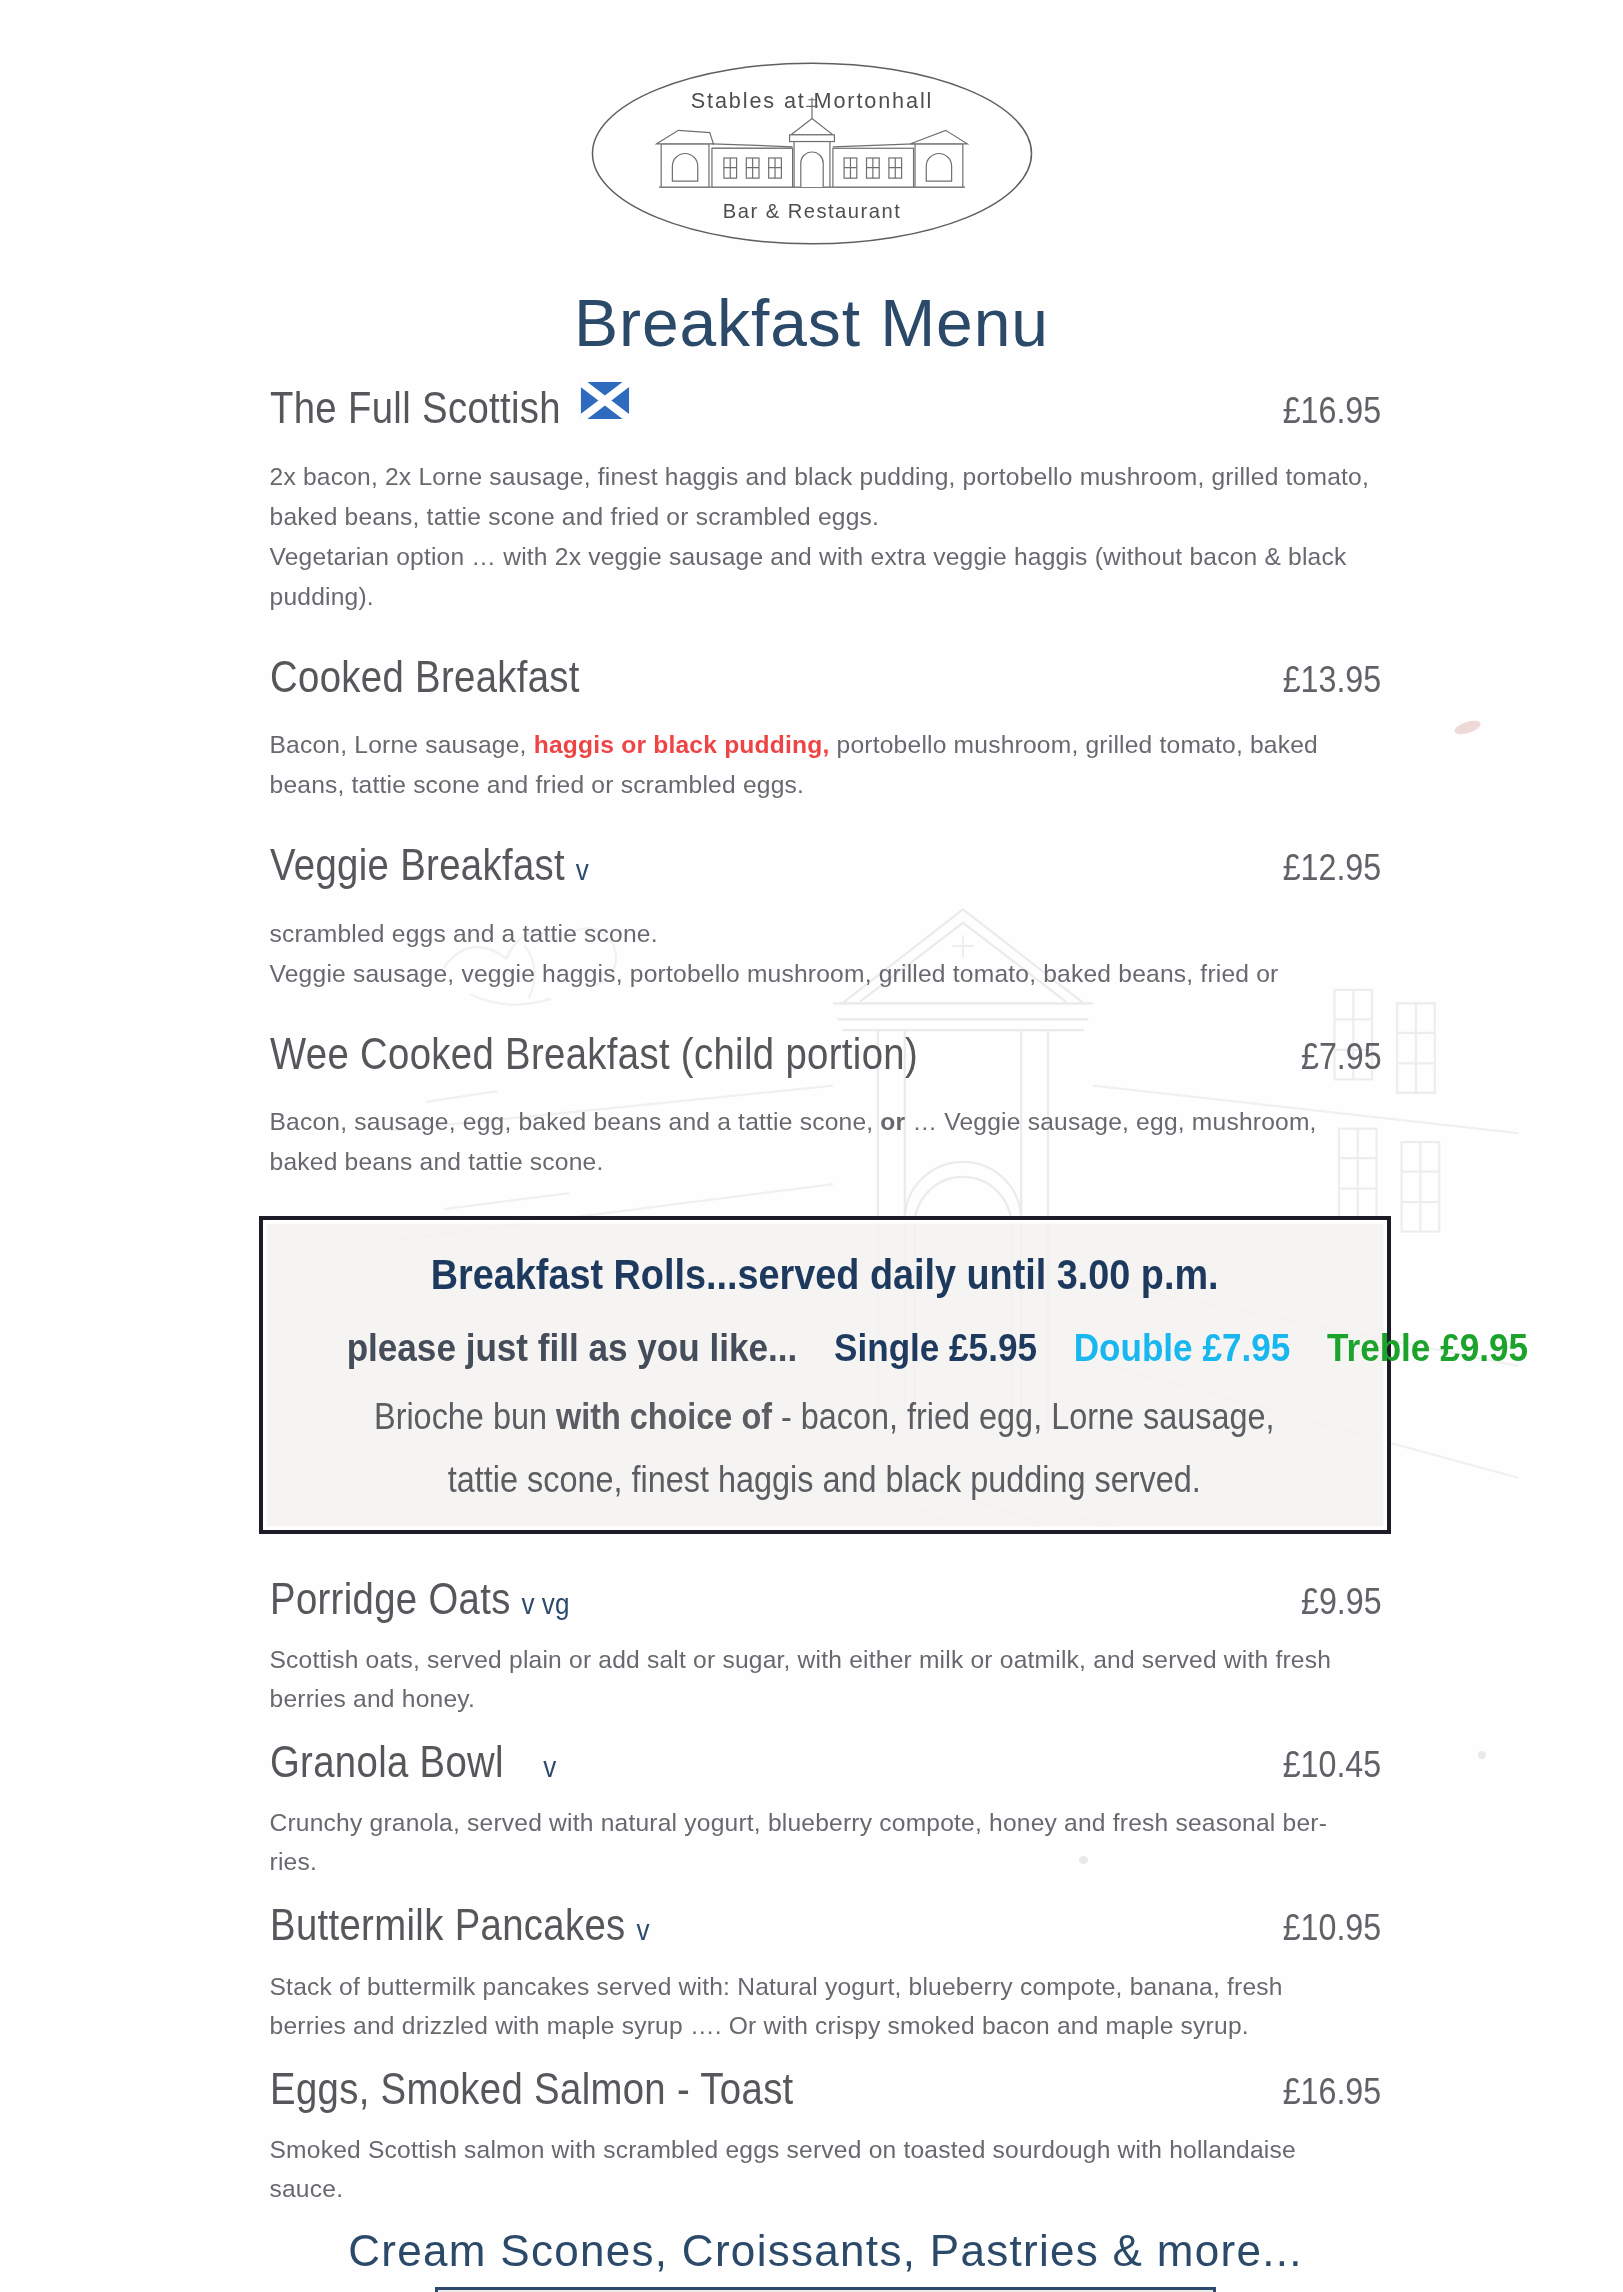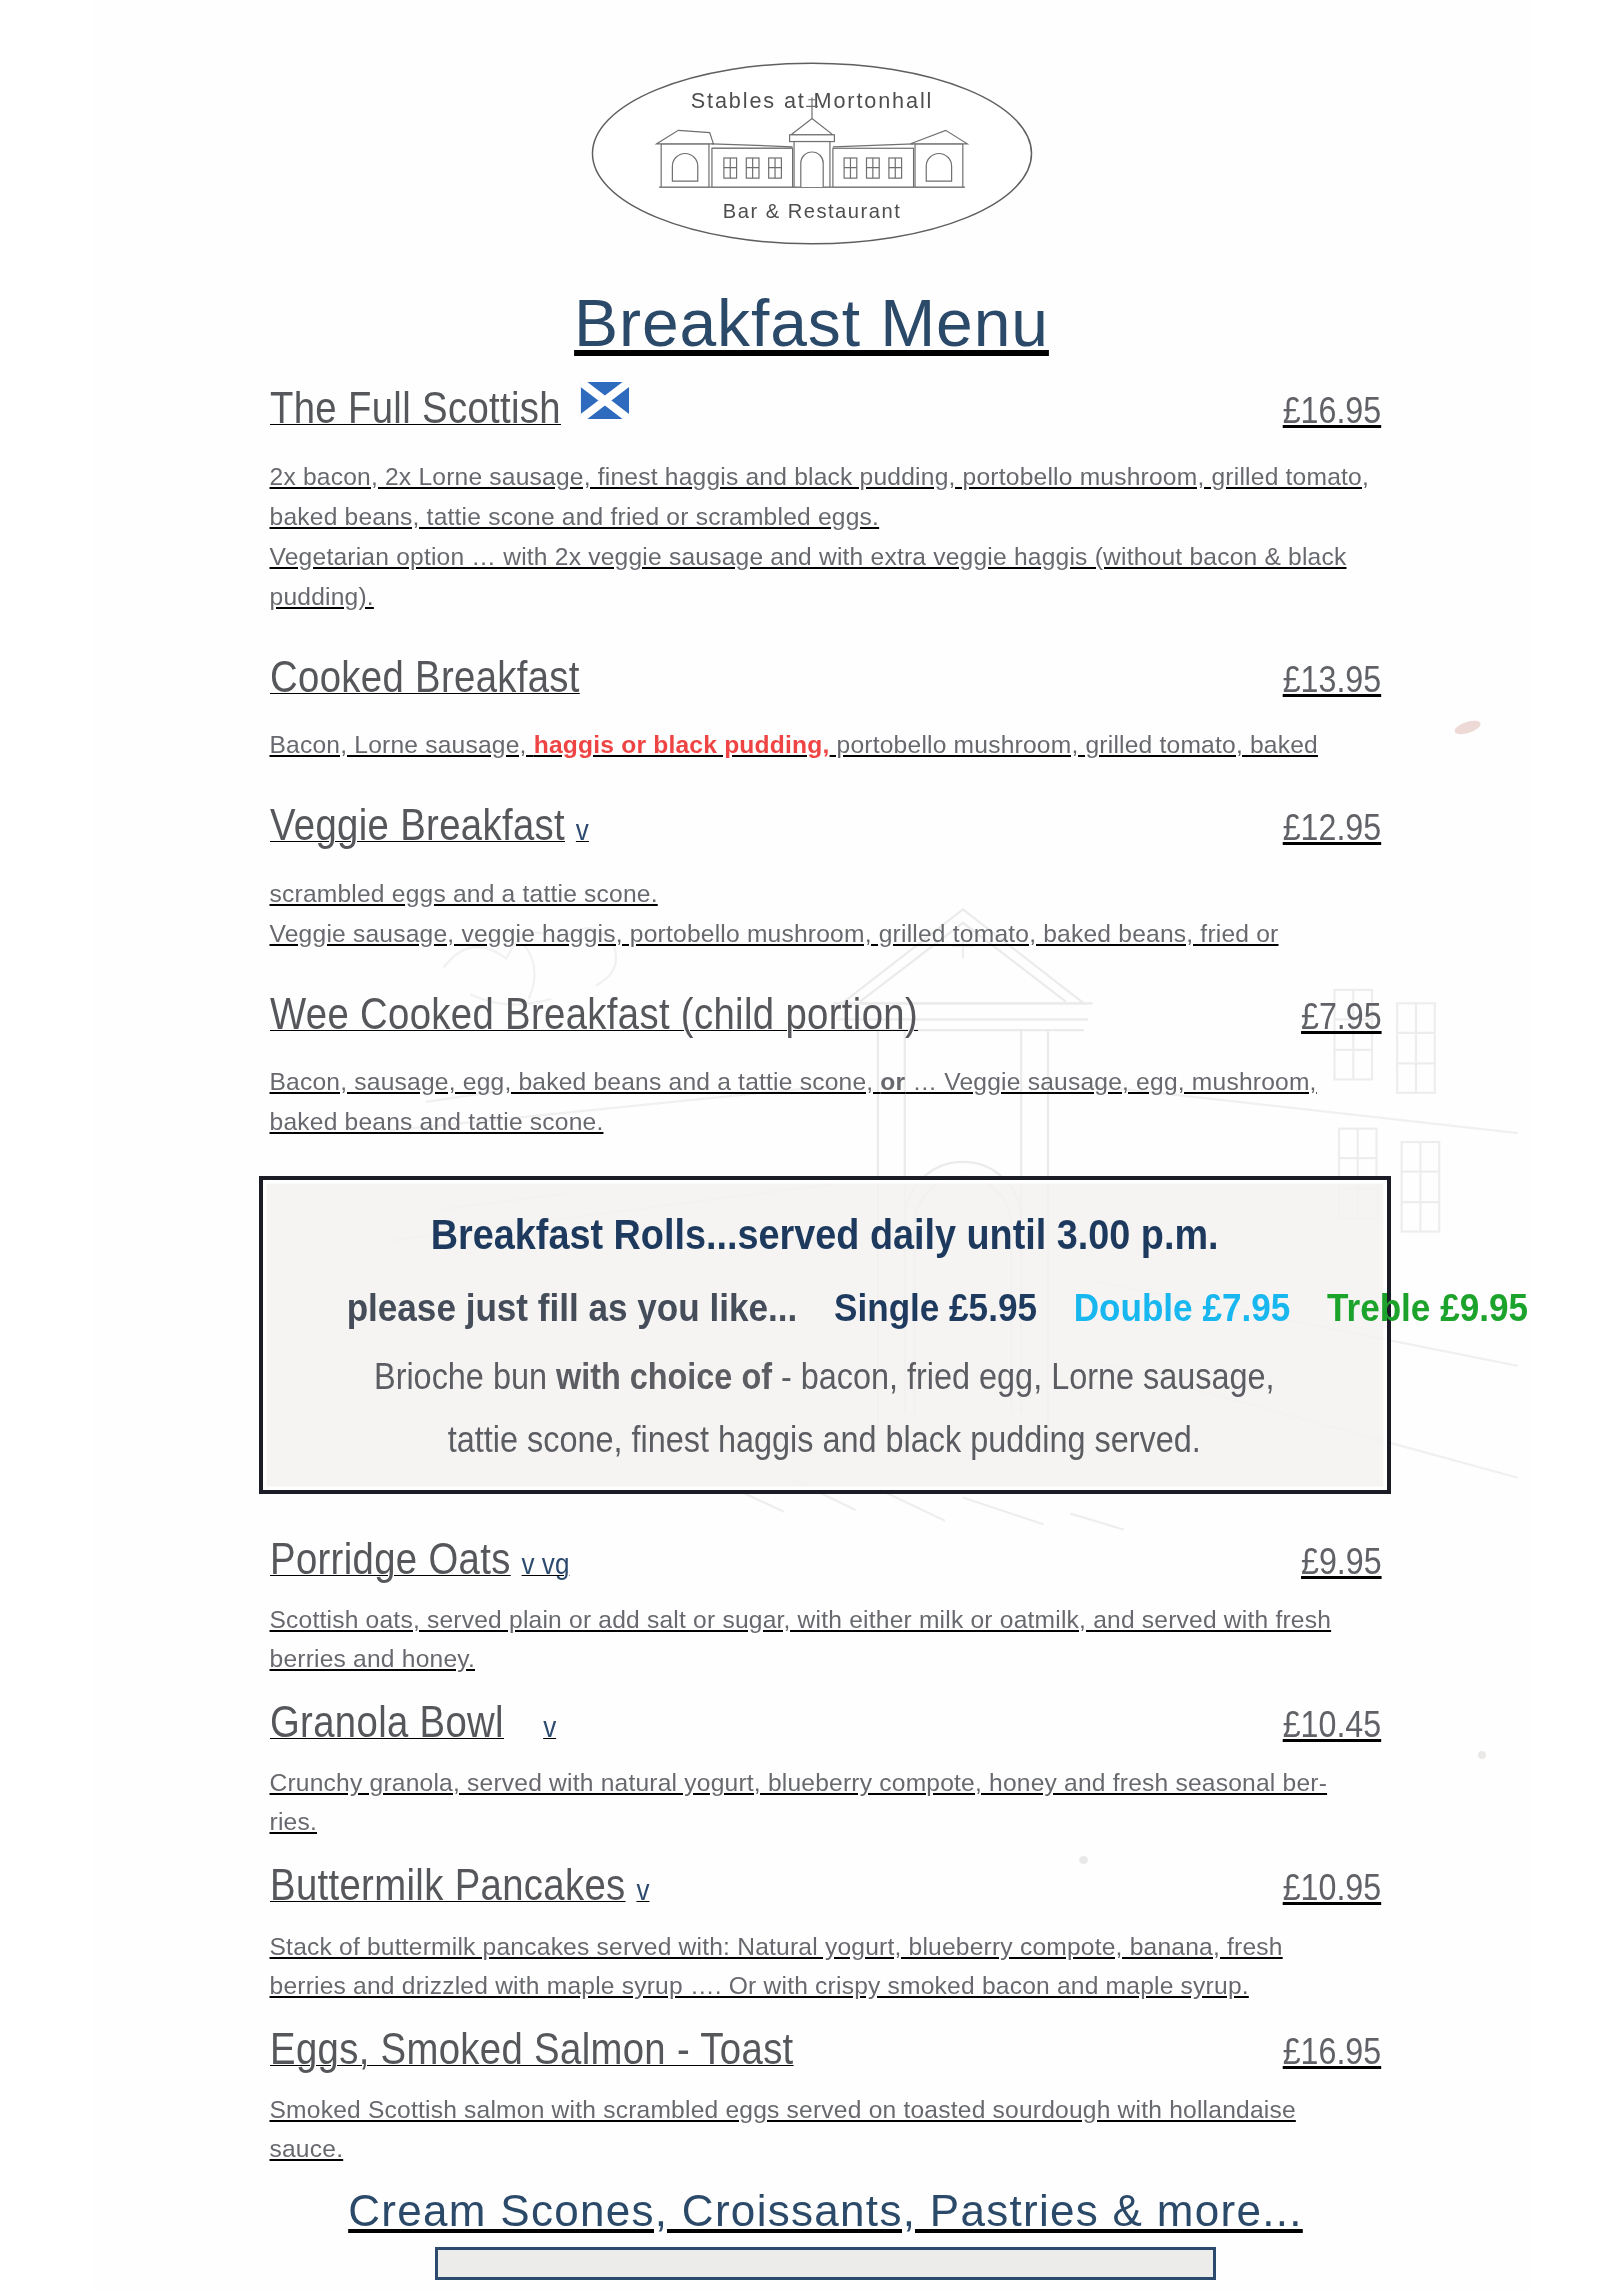--- a/index.html
+++ b/index.html
@@ -1,21 +1,20 @@
 <!DOCTYPE html>
 <html style="font-size:14.3px"><head>
 <meta charset="utf-8">
 <style>
   * { margin:0; padding:0; box-sizing:border-box; }
   html,body { background:#ffffff; }
   .page{
     position:relative; width:1436px; height:2293px; margin:0 auto;
     background:#fefefe; overflow:hidden;
     font-family:"Liberation Sans", sans-serif;
-    text-decoration:underline;
     -webkit-font-smoothing:antialiased;
   }
   
   .watermark{ position:absolute; left:296px; top:860px; width:1128px; height:685px; z-index:0; opacity:.6; pointer-events:none; }
   .speck{ position:absolute; z-index:0; border-radius:50%; pointer-events:none; }
   .sp1{ left:1360px; top:722px; width:27px; height:10.7px; background:rgba(206,152,142,.35); transform:rotate(-18deg); }
   .sp2{ left:1508px; top:1700px; width:14.3px; height:5.4px; background:rgba(150,150,150,.3); transform:rotate(32deg); }
   .sp3{ left:985px; top:1856px; width:9px; height:8px; background:rgba(160,160,160,.22); }
   .sp4{ left:1384px; top:1751px; width:8px; height:8px; background:rgba(170,160,150,.22); }
 
@@ -167,20 +166,21 @@
               <div class="dline"><span>Vegetarian option … with 2x veggie sausage and with extra veggie haggis (without bacon &amp; black pudding).</span></div>
             </div>
           </div>
           <div class="item item-t">
             <div class="item-head">
               <span class="cond"><span class="item-name">Cooked Breakfast</span></span>
               <span class="price cond-r">£13.95</span>
             </div>
             <div class="item-desc">
               <div class="dline"><span>Bacon, Lorne sausage, </span><span class="b navy">haggis or black pudding,</span><span> portobello mushroom, grilled tomato, baked</span></div>
+              <div class="dline"><span>beans, tattie scone and fried or scrambled eggs.</span></div>
             </div>
           </div>
           <div class="item item-t">
             <div class="item-head">
               <span class="cond"><span class="item-name">Veggie Breakfast</span><span class="suffix">v</span></span>
               <span class="price cond-r">£12.95</span>
             </div>
             <div class="item-desc">
               <div class="dline"><span>scrambled eggs and a tattie scone.</span></div>
               <div class="dline"><span>Veggie sausage, veggie haggis, portobello mushroom, grilled tomato, baked beans, fried or</span></div>

